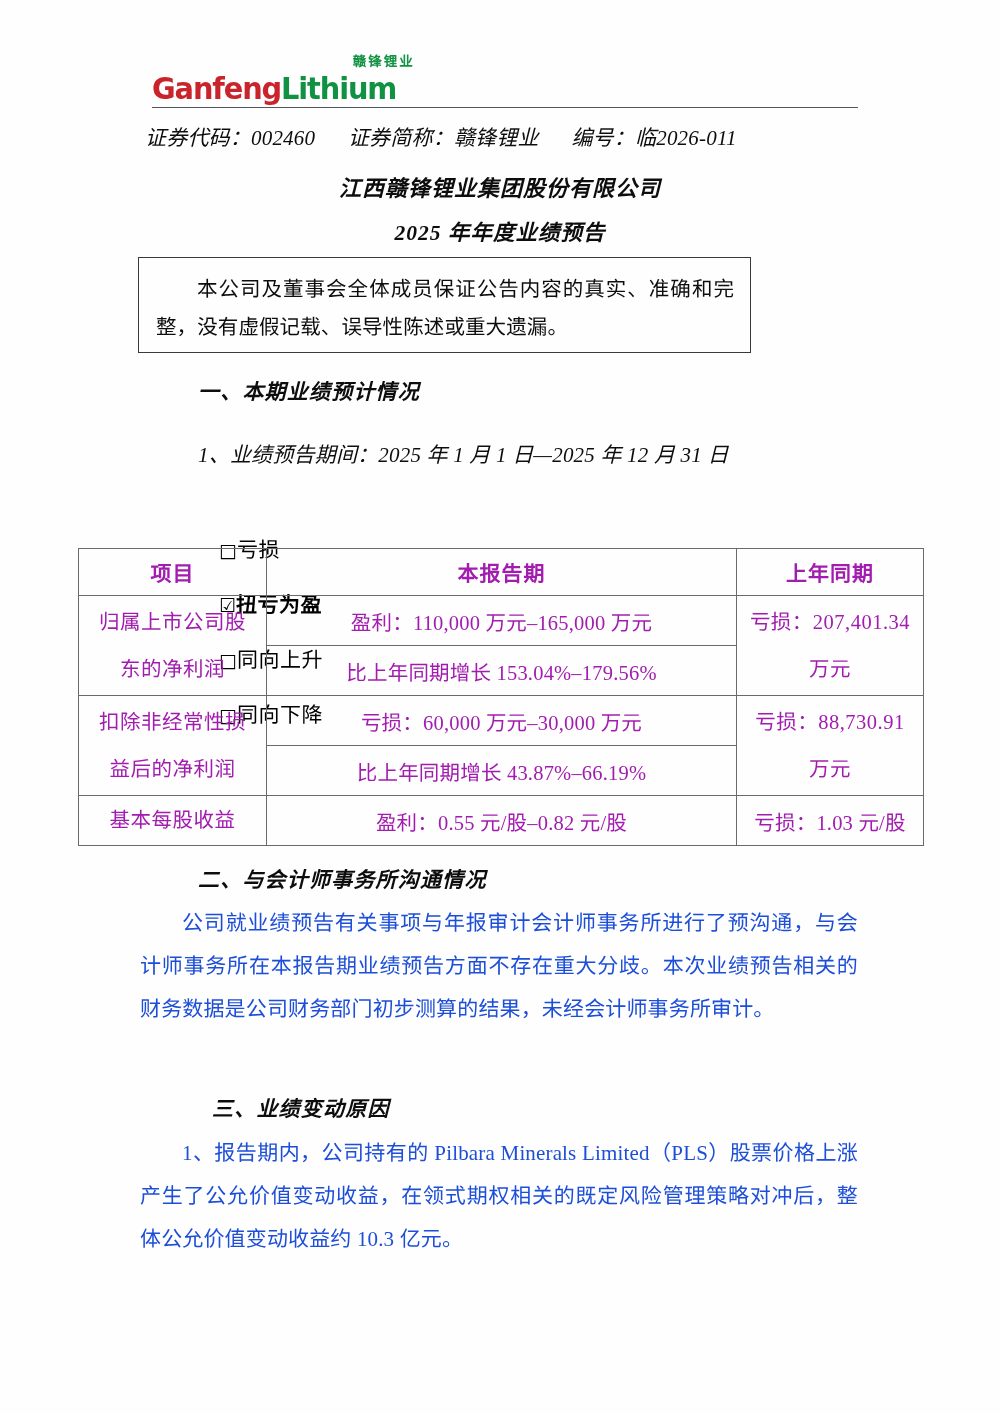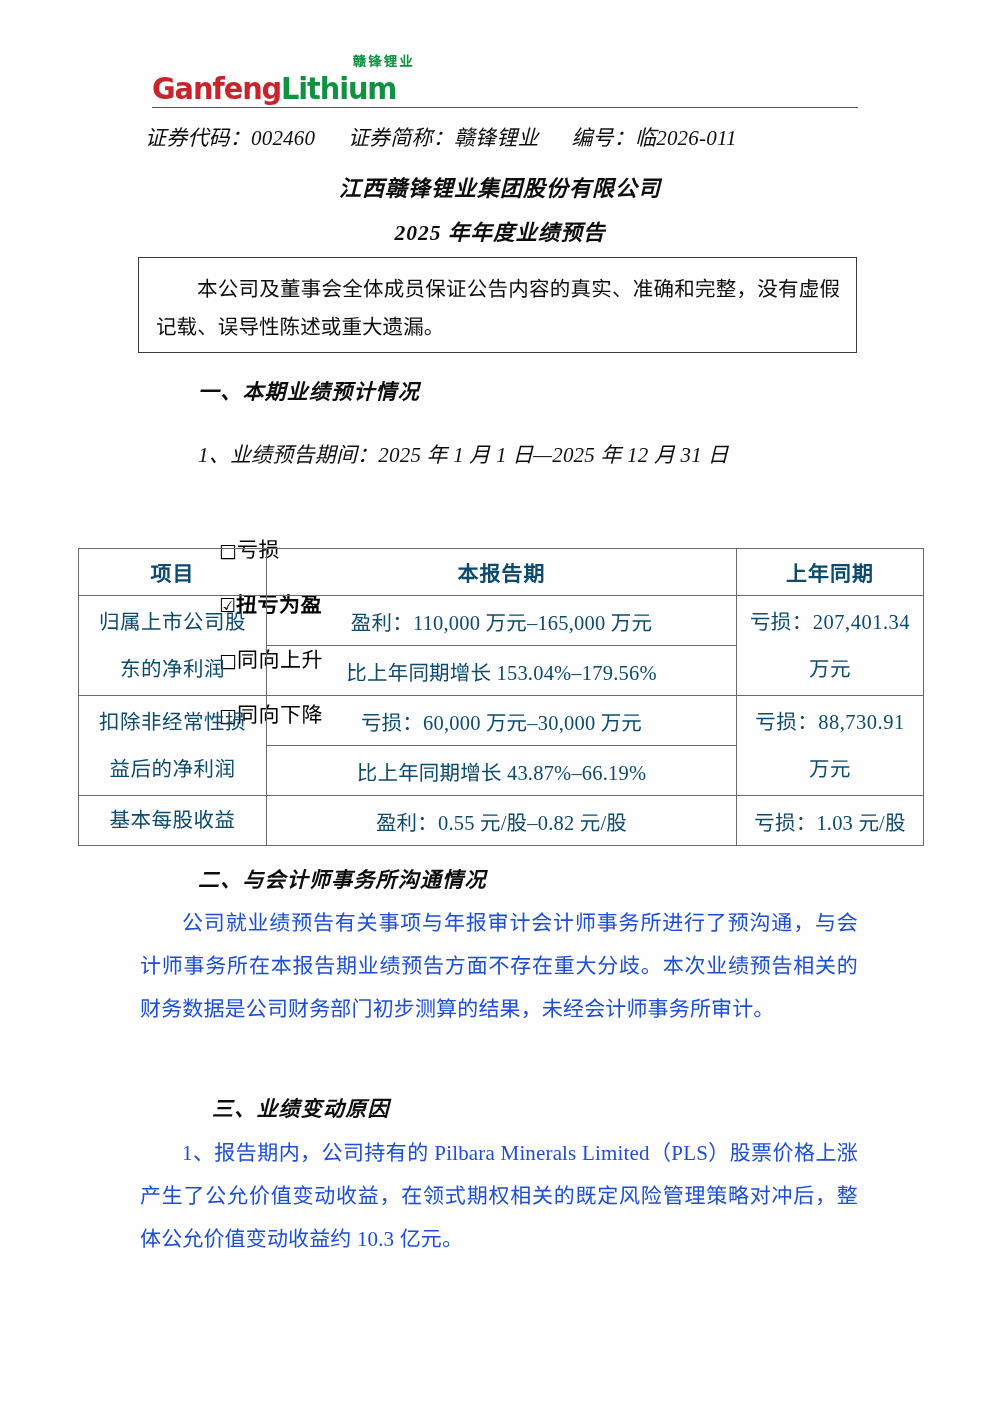--- a/index.html
+++ b/index.html
@@ -99,21 +99,21 @@
     letter-spacing: 1px;
   }
   .title-main { top: 170px; }
   .title-sub  { top: 215px; font-size: 21.5px; }
 
   
   .notice-box {
     position: absolute;
     left: 138px;
     top: 257px;
-    width: 719px;
+    width: 613px;
     height: 96px;
     border: 1.3px solid #3a3a3a;
     box-sizing: border-box;
     padding: 12px 16px 0 17px;
   }
   .notice-text {
     font-size: 20.5px;
     line-height: 38px;
     text-align: justify;
     text-indent: 41px;
@@ -163,21 +163,21 @@
     border-collapse: collapse;
     table-layout: fixed;
     font-size: 20.5px;
   }
   table.fin td,
   table.fin th {
     border: 1.2px solid #6a6a6a;
     text-align: center;
     vertical-align: middle;
     padding: 0;
-    color: #0c4a6e;
+    color: #a21caf;
     font-weight: 400;
   }
   table.fin th {
     font-weight: 700;
     height: 46px;
     font-size: 21px;
     letter-spacing: 1px;
   }
   table.fin td { height: 49px; }
   td.item-cell {

